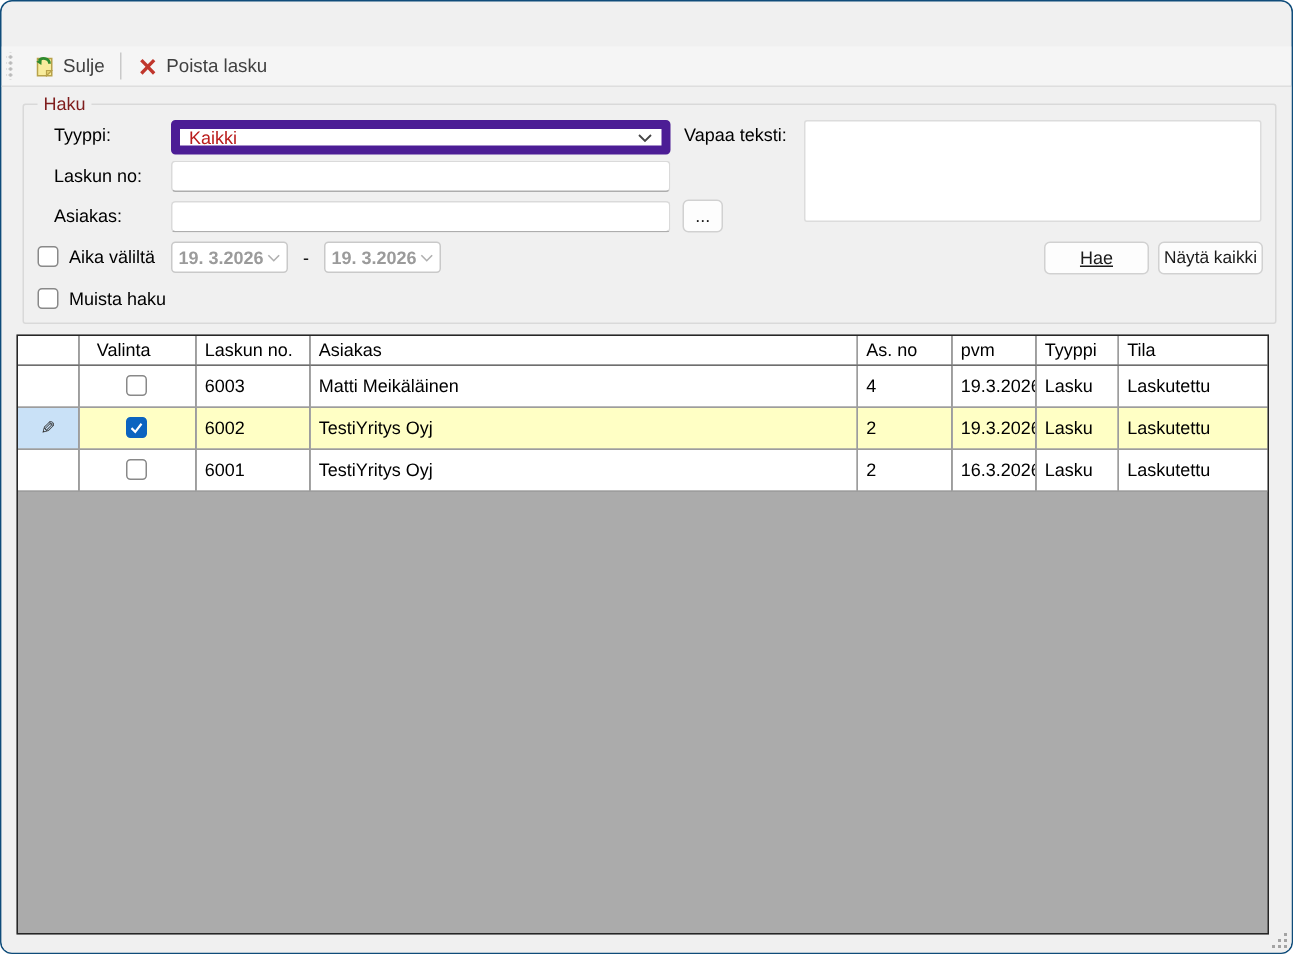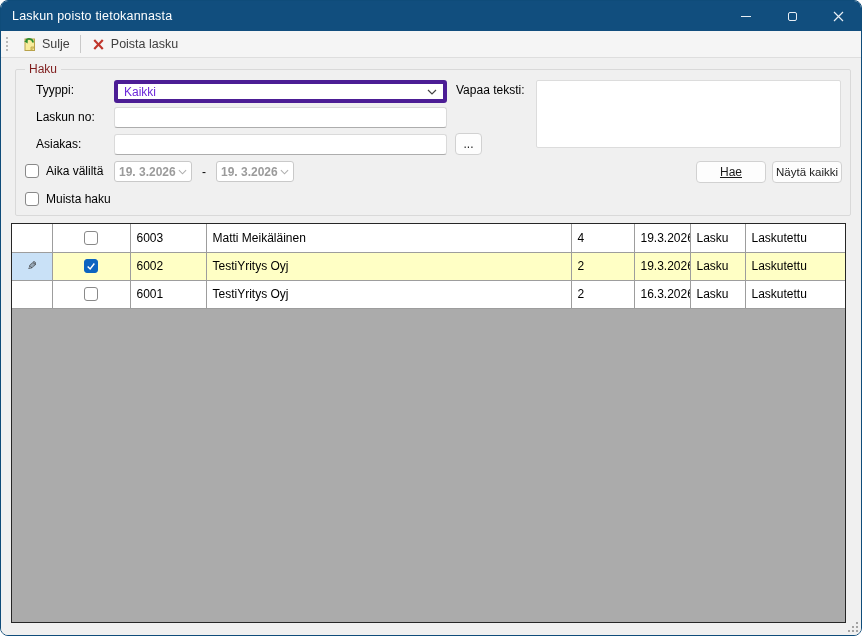--- a/index.html
+++ b/index.html
@@ -31,22 +31,22 @@
     font-family:inherit; font-size:12.5px; color:#404040; padding:3px 6px; cursor:default; }
   .tb-sep { width:1px; height:18px; background:#C9C9C9; margin:0 4px; }
   
   .client { position:absolute; left:0; top:57px; width:862px; height:579px; background:#F0F0F0; }
   .groupbox { position:absolute; left:14px; top:11px; width:836px; height:147px;
     border:1px solid #D9D9D9; border-radius:2px; }
   .gb-label { position:absolute; top:-8px; left:9px; background:#F0F0F0; padding:0 4px; font-size:12px; color:#7f1d1d; }
   .lbl { position:absolute; font-size:12px; color:#000; }
   .textbox { position:absolute; background:#fff; border:1px solid #DADADA; border-bottom-color:#ADADAD;
     border-radius:3px; font-size:12px; color:#000; padding:2px 6px; }
-  .combobox { position:absolute; background:#fff; border:4px solid #4c1d95; border-radius:3px;
-    font-size:12px; color:#6d28d9; display:flex; align-items:center; padding:0 6px; }
+  .combobox { position:absolute; background:#fff; border:6px solid #4c1d95; border-radius:3px;
+    font-size:12px; color:#b91c1c; display:flex; align-items:center; padding:0 6px; }
   .combobox .val { flex:1; }
   .textarea { position:absolute; background:#fff; border:1px solid #DCDCDC; border-radius:2px; }
   .btn { position:absolute; background:#FDFDFD; border:1px solid #D1D1D1; border-radius:4px;
     font-family:inherit; font-size:12px; color:#1b1b1b; display:flex; align-items:center; justify-content:center; cursor:default; }
   .checkbox { width:14px; height:14px; background:#fff; border:1px solid #898989; border-radius:3px;
     display:inline-flex; align-items:center; justify-content:center; flex:0 0 auto; }
   .checkbox svg { display:none; }
   .checkbox.checked { background:#0C64C0; border-color:#0C64C0; }
   .checkbox.checked svg { display:block; }
   .checkrow { position:absolute; display:flex; align-items:center; gap:7px; font-size:12px; color:#000; }
@@ -73,36 +73,20 @@
   
   .resize-grip { position:absolute; right:3px; bottom:3px; width:14px; height:14px; }
   .resize-grip::before { content:""; position:absolute; left:2px; top:10px; width:2px; height:2px;
     background:#A3A3A3; box-shadow:4px 0 #A3A3A3, 8px 0 #A3A3A3, 4px -4px #A3A3A3, 8px -4px #A3A3A3, 8px -8px #A3A3A3; }
 </style>
 </head>
 <body>
 
 <div class="window">
 
-  <div class="titlebar">
-    <span class="title">Laskun poisto tietokannasta</span>
-    <div class="win-controls">
-      <div class="win-btn">
-        <span class="min-glyph"></span>
-      </div>
-      <div class="win-btn">
-        <span class="max-glyph"></span>
-      </div>
-      <div class="win-btn">
-        <svg width="11" height="11" viewBox="0 0 11 11">
-          <path d="M1 1 L10 10 M10 1 L1 10" stroke="#E8EEF4" stroke-width="1.2" fill="none"></path>
-        </svg>
-      </div>
-    </div>
-  </div>
 
   <div class="toolbar">
     <div class="tb-grip"></div>
     <button class="tb-btn">
       <svg width="16" height="16" viewBox="0 0 16 16">
         <rect x="4" y="3" width="9.5" height="11.5" fill="#F8EC9C" stroke="#B8A24A" stroke-width="1"></rect>
         <path d="M13.5 11 L10 14.5 L10 11 Z" fill="#E6D270" stroke="#B8A24A" stroke-width="0.8"></path>
         <path d="M12 6.5 C12 2.5, 6.5 2, 5 4.5" fill="none" stroke="#2E8B2E" stroke-width="1.8"></path>
         <path d="M6.8 3.2 L3.2 5.2 L6.6 7.4 Z" fill="#2E8B2E"></path>
       </svg>
@@ -177,20 +161,30 @@
           <col style="width:40px">
             <col style="width:78px">
             <col style="width:76px">
             <col style="width:365px">
           <col style="width:63px">
             <col style="width:56px">
             <col style="width:55px">
             <col>
         </colgroup>
         <tbody>
+            <tr>
+          <th class="rowhdr"></th>
+          <th style="padding-left:12px;">Valinta</th>
+          <th>Laskun no.</th>
+          <th>Asiakas</th>
+          <th>As. no</th>
+          <th>pvm</th>
+          <th>Tyyppi</th>
+          <th>Tila</th>
+        </tr>
         <tr>
           <td class="rowhdr"></td>
           <td class="c-check">
             <span class="checkbox">
               
             </span>
           </td>
           <td>6003</td>
           <td>Matti Meikäläinen</td>
           <td>4</td>

